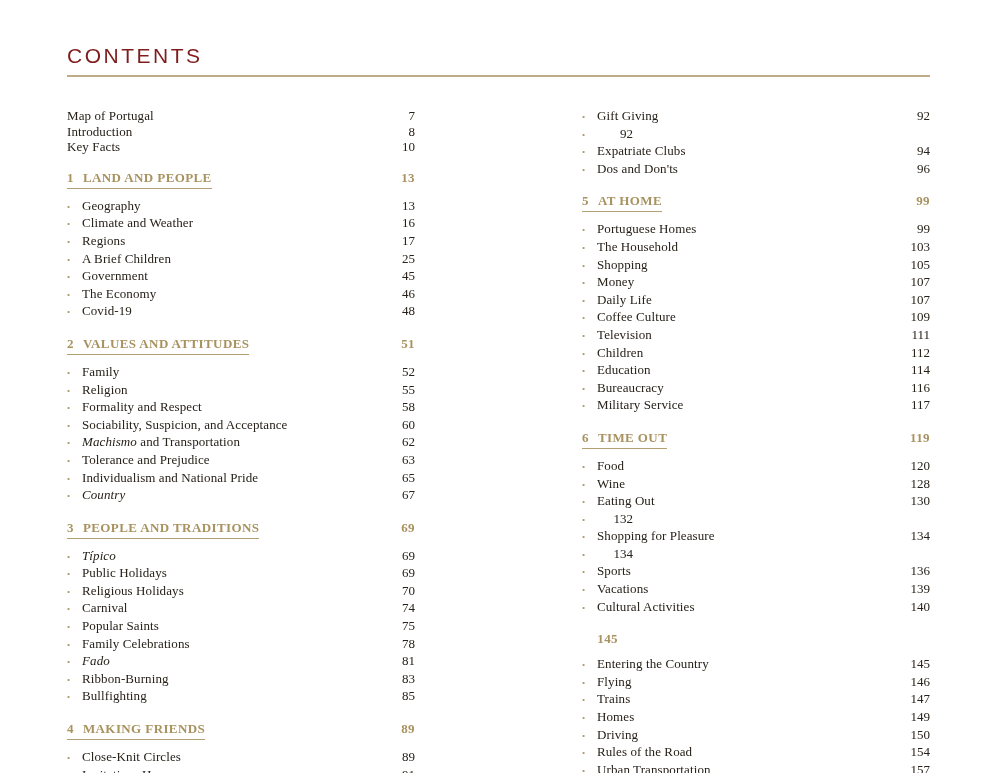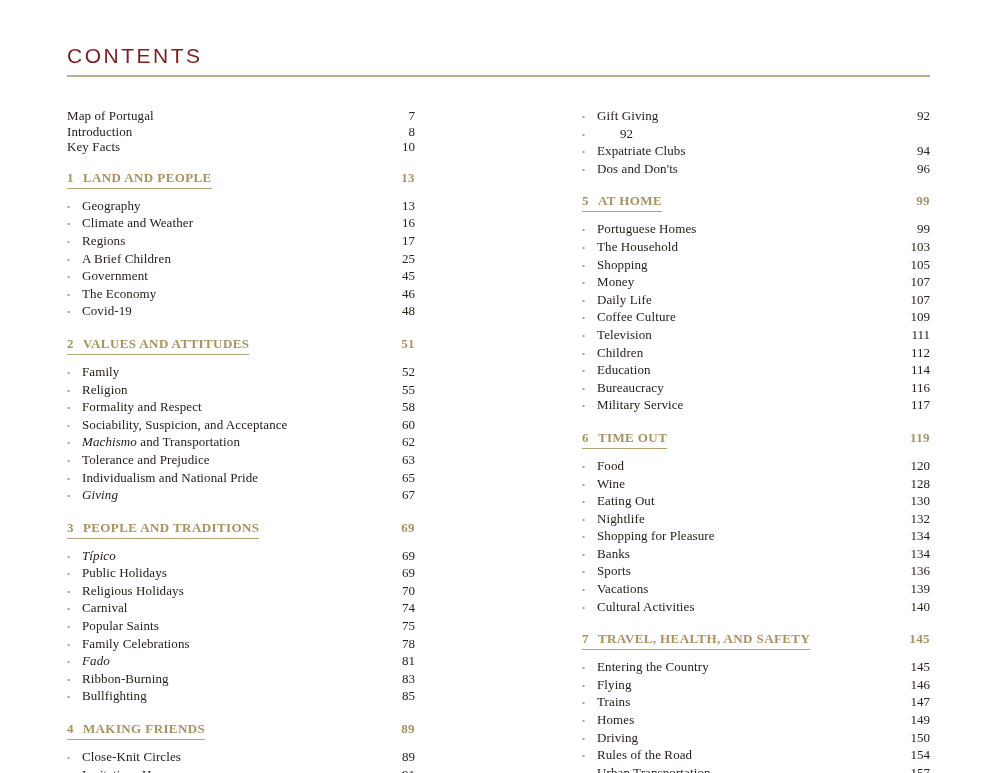--- a/index.html
+++ b/index.html
@@ -196,21 +196,21 @@
             <span class="toc-label"><span>Tolerance and Prejudice</span></span>
             <span class="toc-page">63</span>
           </div>
           <div class="toc-row">
             <span class="bullet">•</span>
             <span class="toc-label"><span>Individualism and National Pride</span></span>
             <span class="toc-page">65</span>
           </div>
           <div class="toc-row">
             <span class="bullet">•</span>
-            <span class="toc-label"><em>Giving</em></span>
+            <span class="toc-label"><em>Country</em></span>
             <span class="toc-page">67</span>
           </div>
         </section>
         <section class="toc-section">
           <div class="section-heading">
             <span class="heading-text"><span class="heading-number">3</span><span class="heading-title">PEOPLE AND TRADITIONS</span></span>
             <span class="heading-page">69</span>
           </div>
           <div class="toc-row">
             <span class="bullet">•</span>
@@ -373,52 +373,49 @@
             <span class="toc-label"><span>Wine</span></span>
             <span class="toc-page">128</span>
           </div>
           <div class="toc-row">
             <span class="bullet">•</span>
             <span class="toc-label"><span>Eating Out</span></span>
             <span class="toc-page">130</span>
           </div>
           <div class="toc-row">
             <span class="bullet">•</span>
-            <span class="toc-label"><span>Nightlife</span></span>
             <span class="toc-page">132</span>
           </div>
           <div class="toc-row">
             <span class="bullet">•</span>
             <span class="toc-label"><span>Shopping for Pleasure</span></span>
             <span class="toc-page">134</span>
           </div>
           <div class="toc-row">
             <span class="bullet">•</span>
-            <span class="toc-label"><span>Banks</span></span>
             <span class="toc-page">134</span>
           </div>
           <div class="toc-row">
             <span class="bullet">•</span>
             <span class="toc-label"><span>Sports</span></span>
             <span class="toc-page">136</span>
           </div>
           <div class="toc-row">
             <span class="bullet">•</span>
             <span class="toc-label"><span>Vacations</span></span>
             <span class="toc-page">139</span>
           </div>
           <div class="toc-row">
             <span class="bullet">•</span>
             <span class="toc-label"><span>Cultural Activities</span></span>
             <span class="toc-page">140</span>
           </div>
         </section>
         <section class="toc-section">
           <div class="section-heading">
-            <span class="heading-text"><span class="heading-number">7</span><span class="heading-title">TRAVEL, HEALTH, AND SAFETY</span></span>
             <span class="heading-page">145</span>
           </div>
           <div class="toc-row">
             <span class="bullet">•</span>
             <span class="toc-label"><span>Entering the Country</span></span>
             <span class="toc-page">145</span>
           </div>
           <div class="toc-row">
             <span class="bullet">•</span>
             <span class="toc-label"><span>Flying</span></span>

